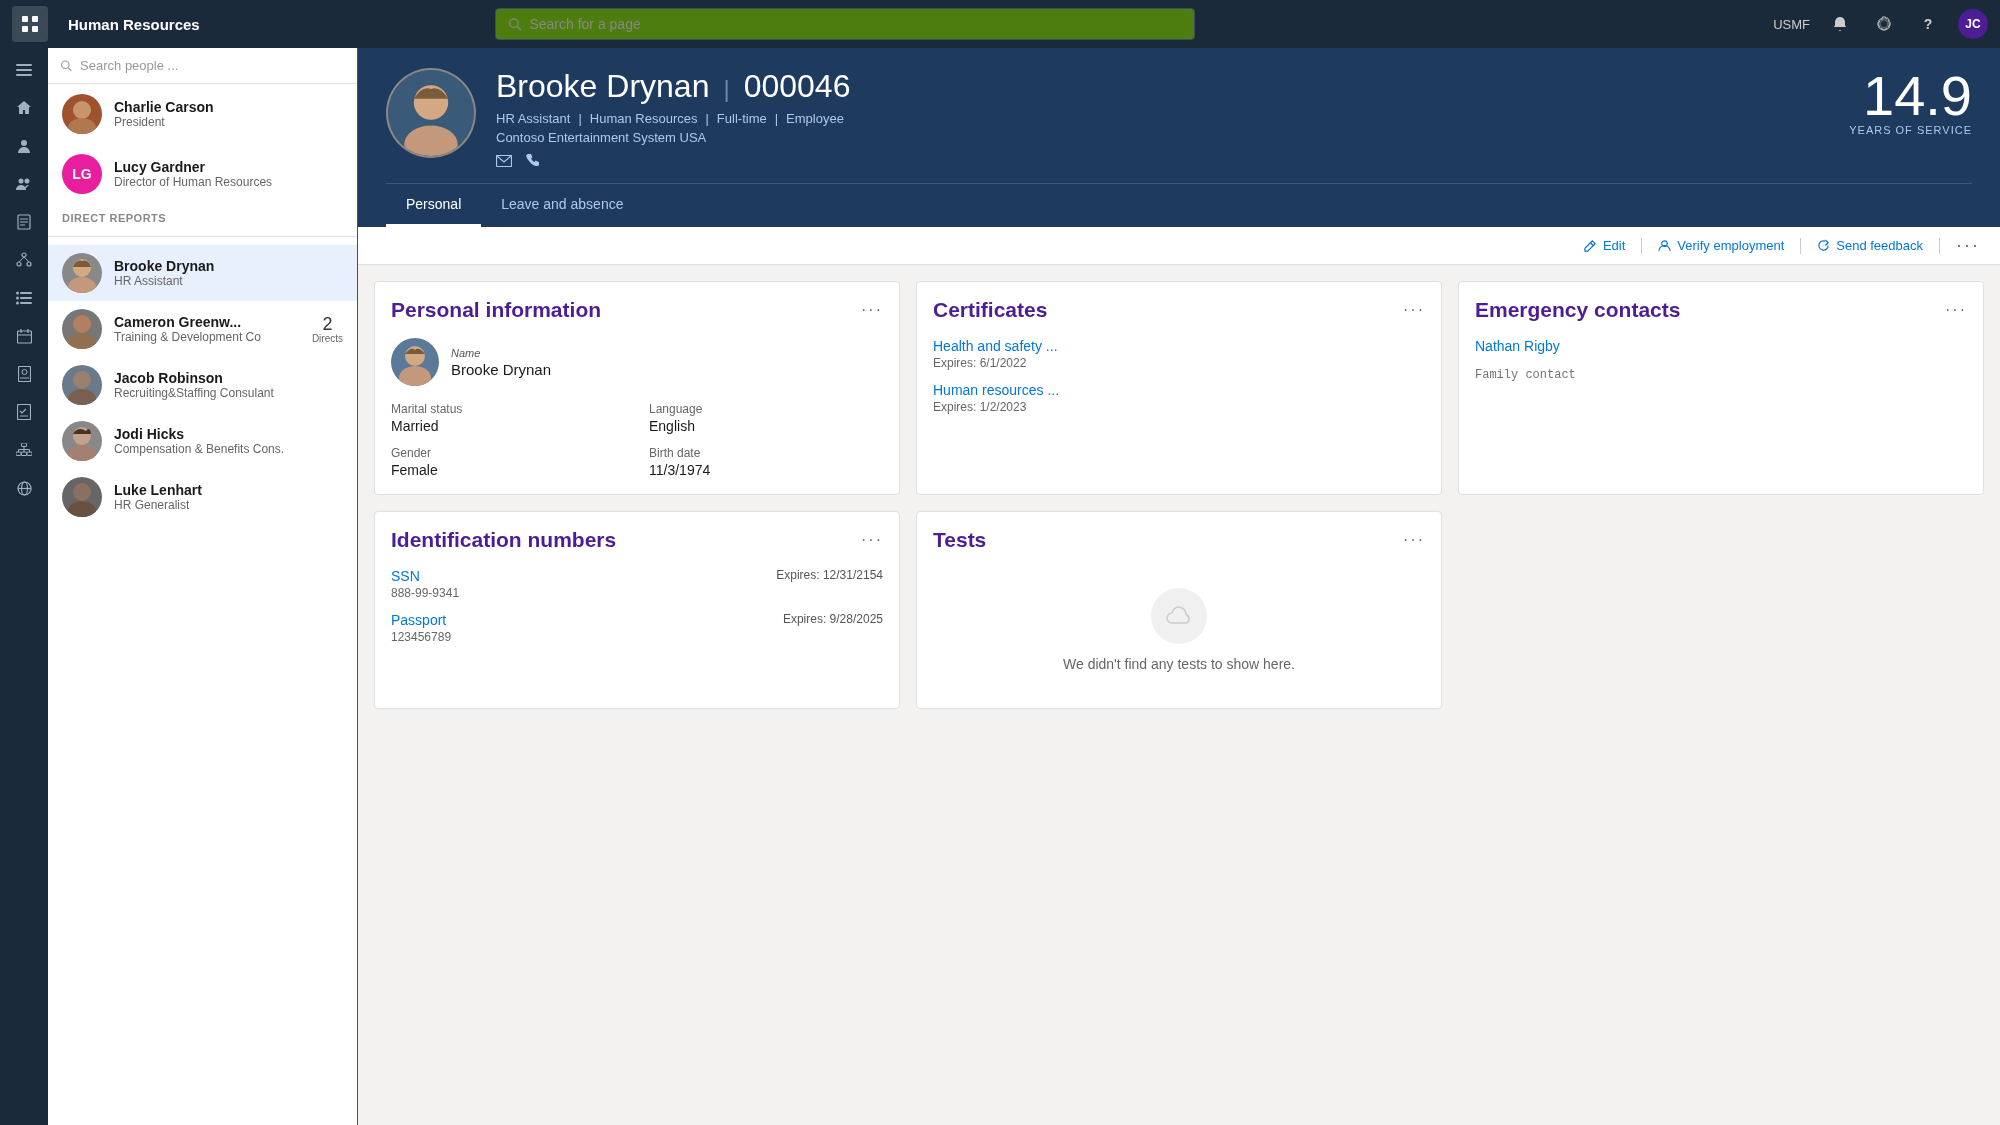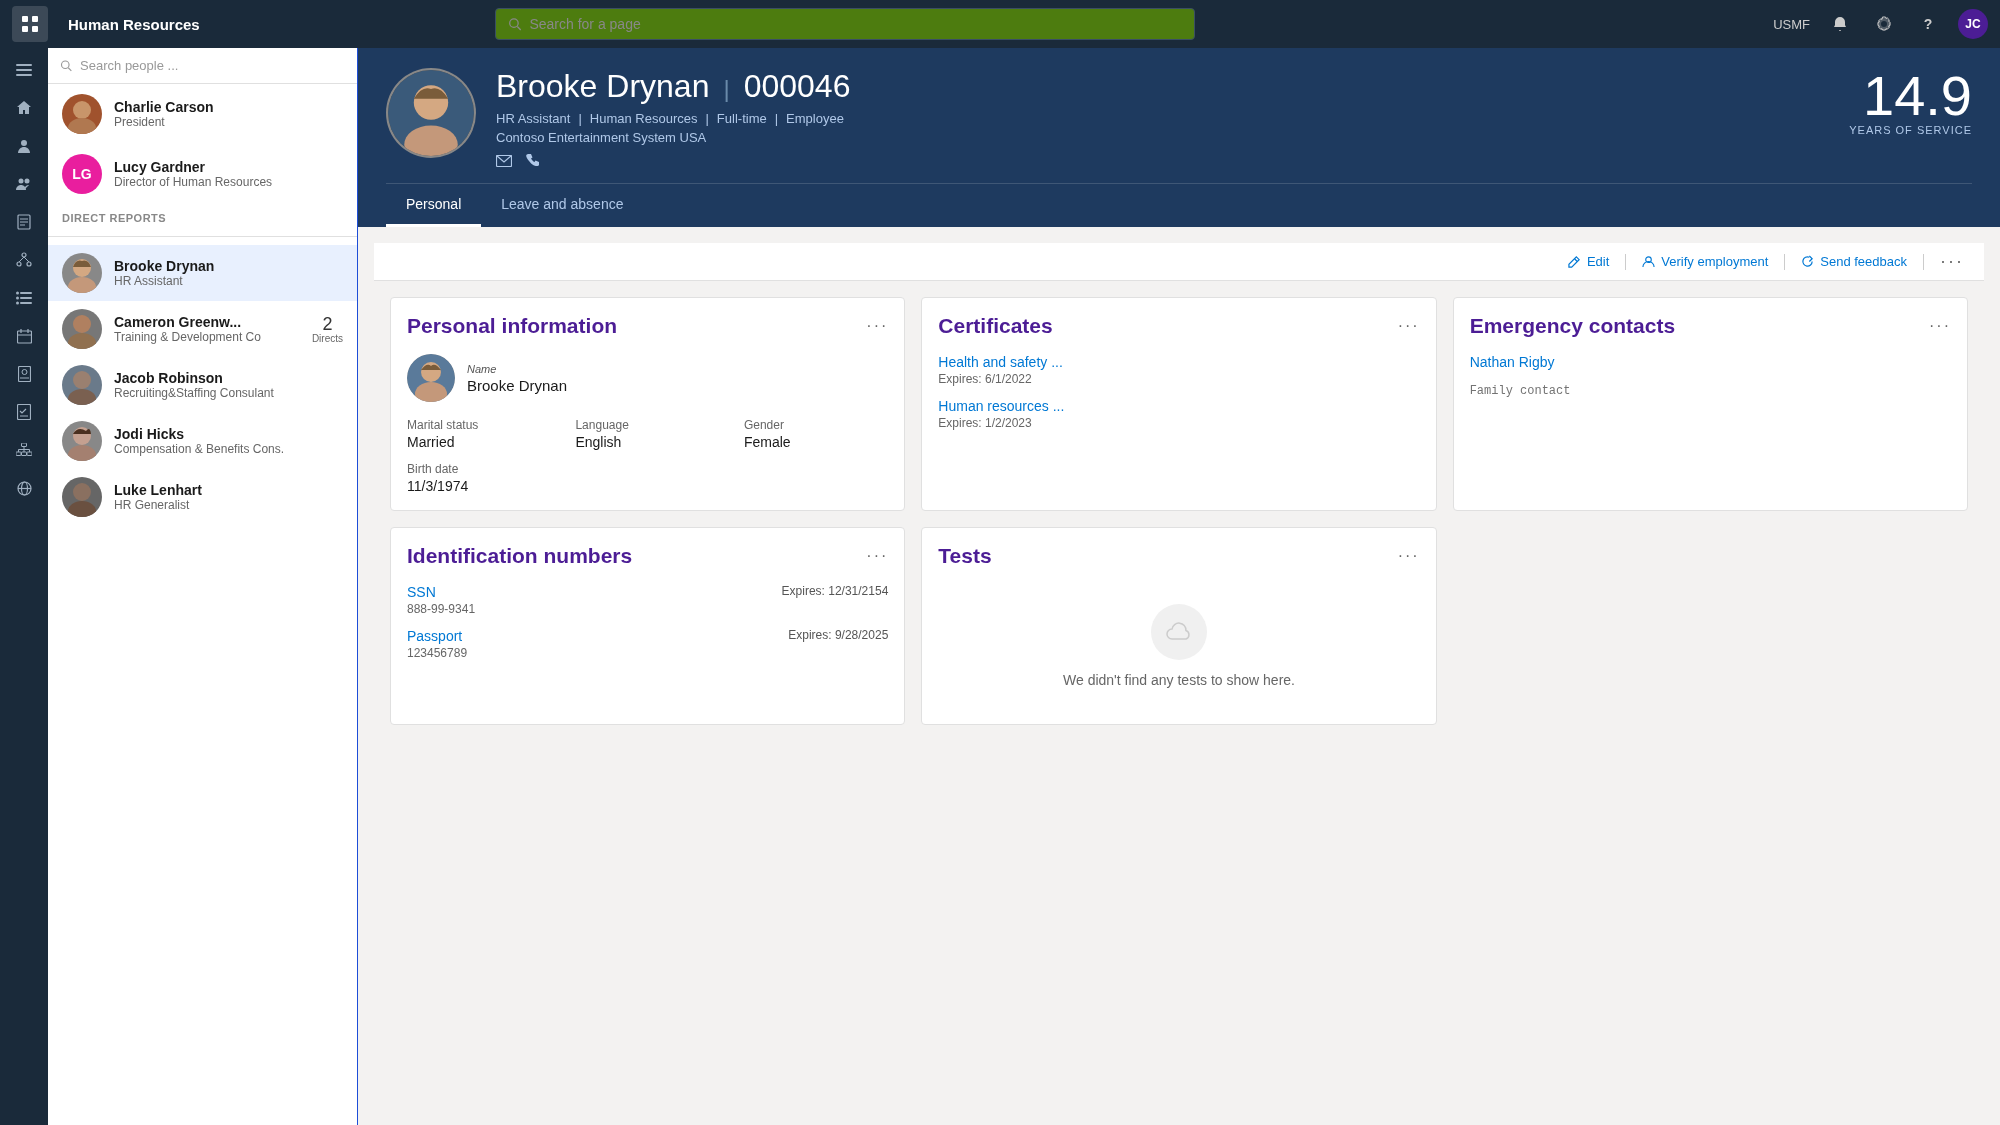--- a/index.html
+++ b/index.html
@@ -238,21 +238,21 @@
       cursor: pointer;
       border-bottom: 3px solid transparent;
     }
     .emp-tab.active { color: #fff; border-bottom-color: #fff; }
 
     
     .content-area {
       flex: 1;
       overflow-y: auto;
       background: #f3f2f1;
-      padding: 16px;
+      padding: 0;
     }
 
     
     .content-toolbar {
       display: flex;
       align-items: center;
       justify-content: flex-end;
       padding: 8px 20px;
       background: #fff;
       border-bottom: 1px solid #e0e0e0;
@@ -295,21 +295,21 @@
     }
     .pi-photo {
       width: 48px; height: 48px; border-radius: 50%; background: #aaa;
       overflow: hidden; flex-shrink: 0;
     }
     .pi-photo-label { font-size: 11px; color: #555; margin-bottom: 2px; font-style: italic; }
     .pi-name { font-size: 15px; font-weight: 500; color: #1a1a1a; }
 
     .pi-fields {
       display: grid;
-      grid-template-columns: 1fr 1fr 1fr;
+      grid-template-columns: 1fr 1fr;
       gap: 12px 24px;
     }
     .pi-field-label { font-size: 12px; color: #666; margin-bottom: 2px; }
     .pi-field-value { font-size: 14px; color: #1a1a1a; }
 
     
     .cert-item { margin-bottom: 12px; }
     .cert-link { color: #0078d4; font-size: 14px; cursor: pointer; }
     .cert-expires { font-size: 12px; color: #666; margin-top: 2px; }
 

